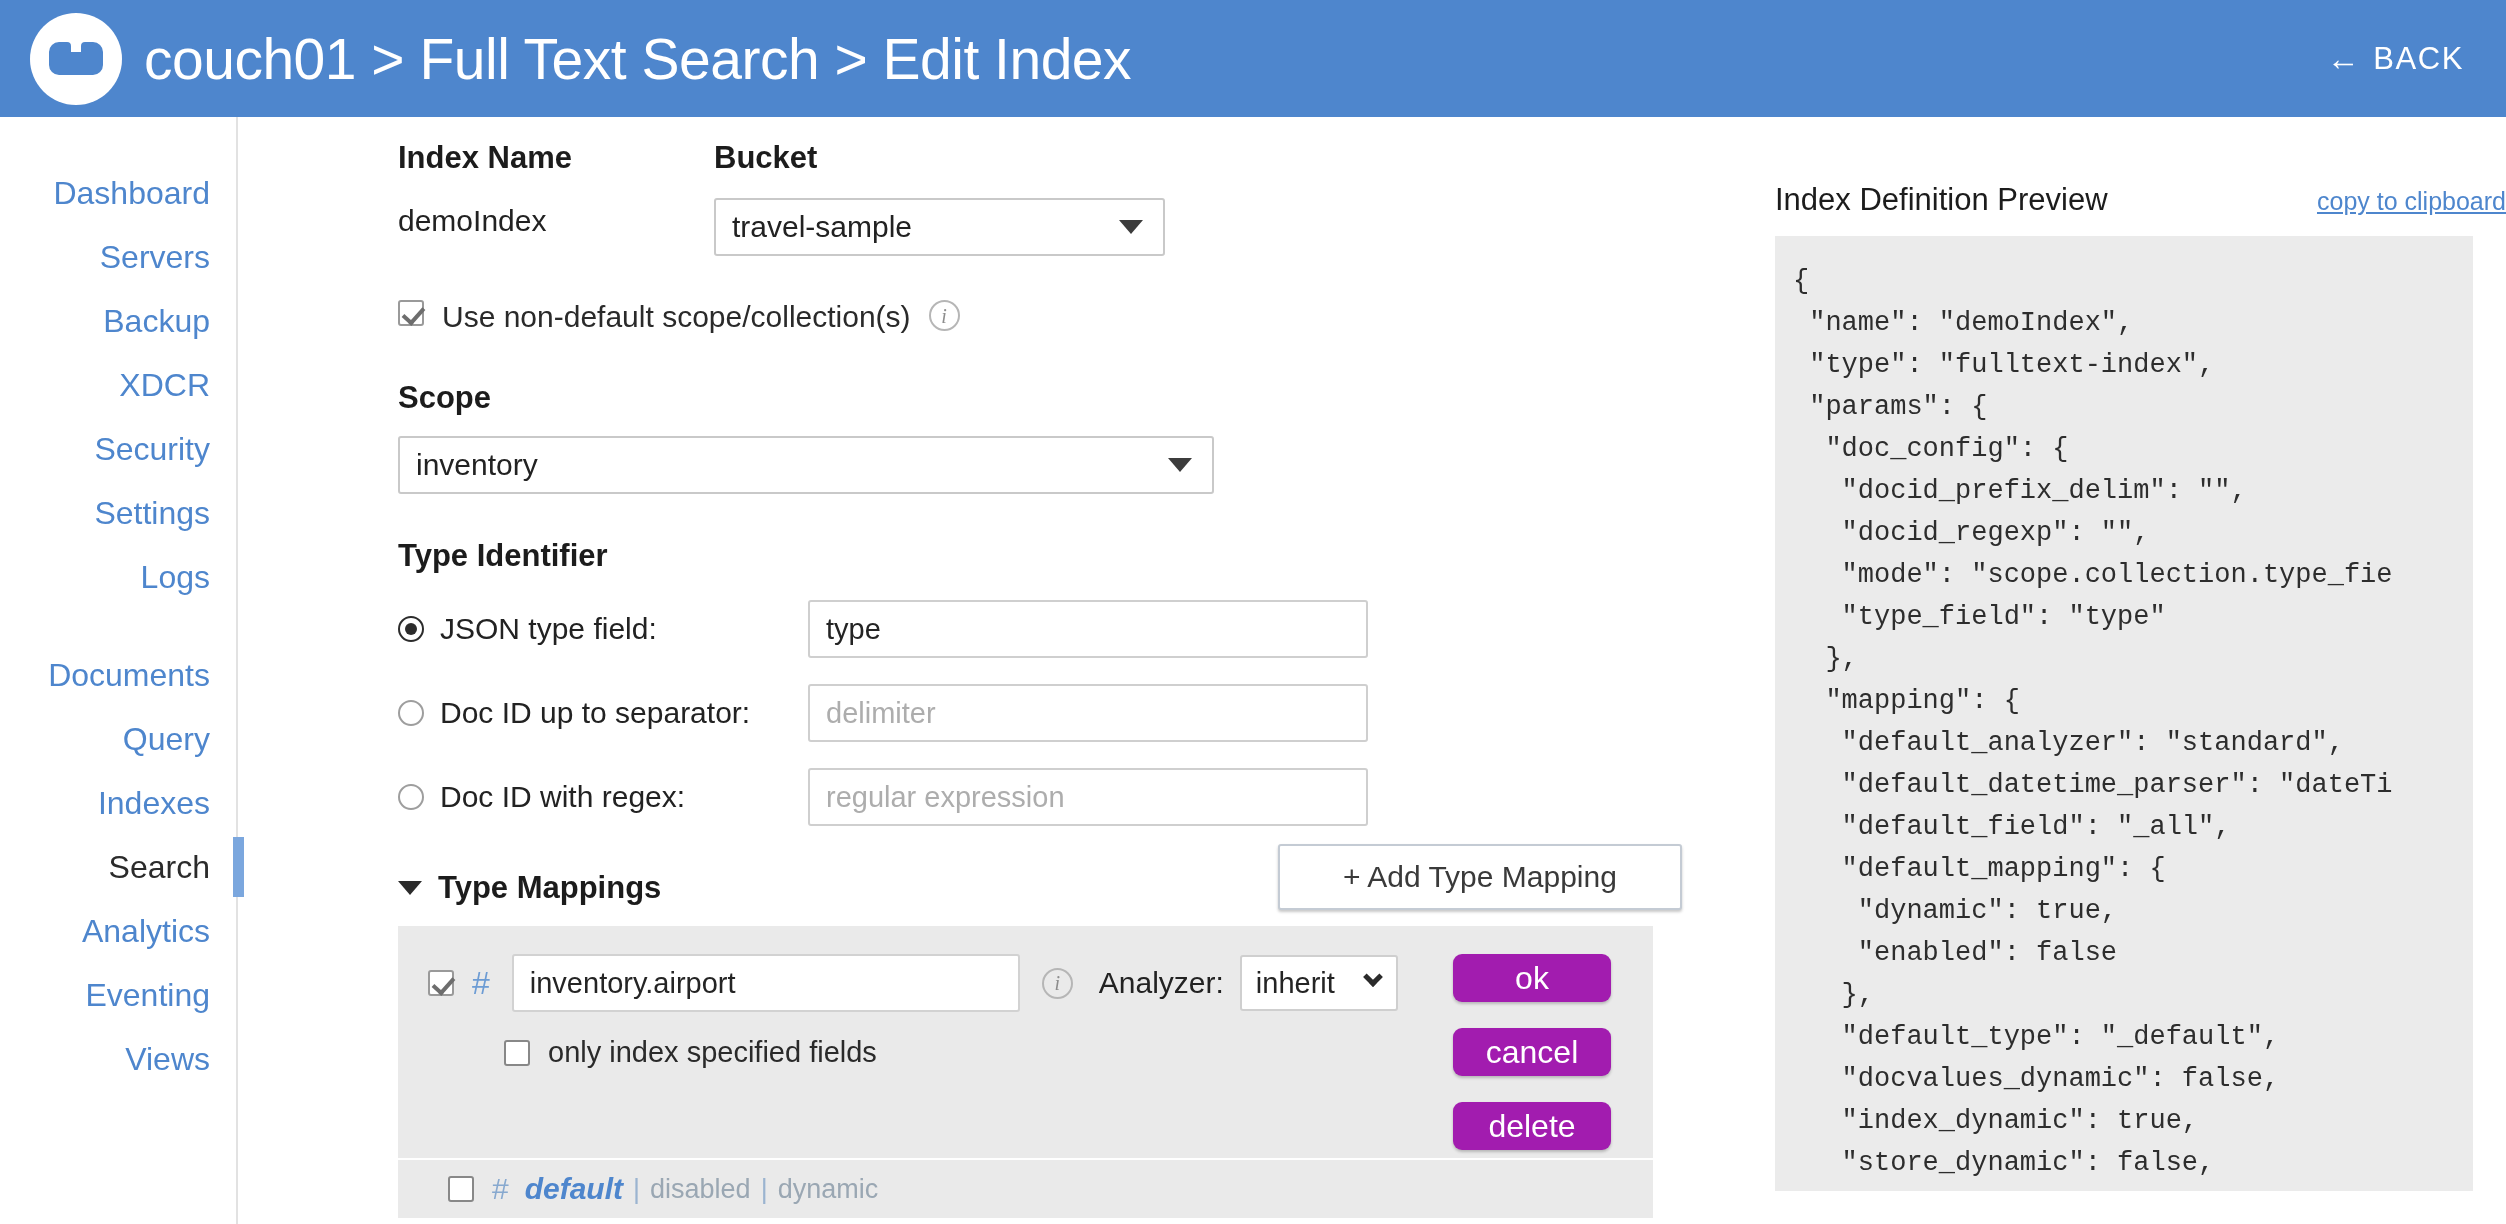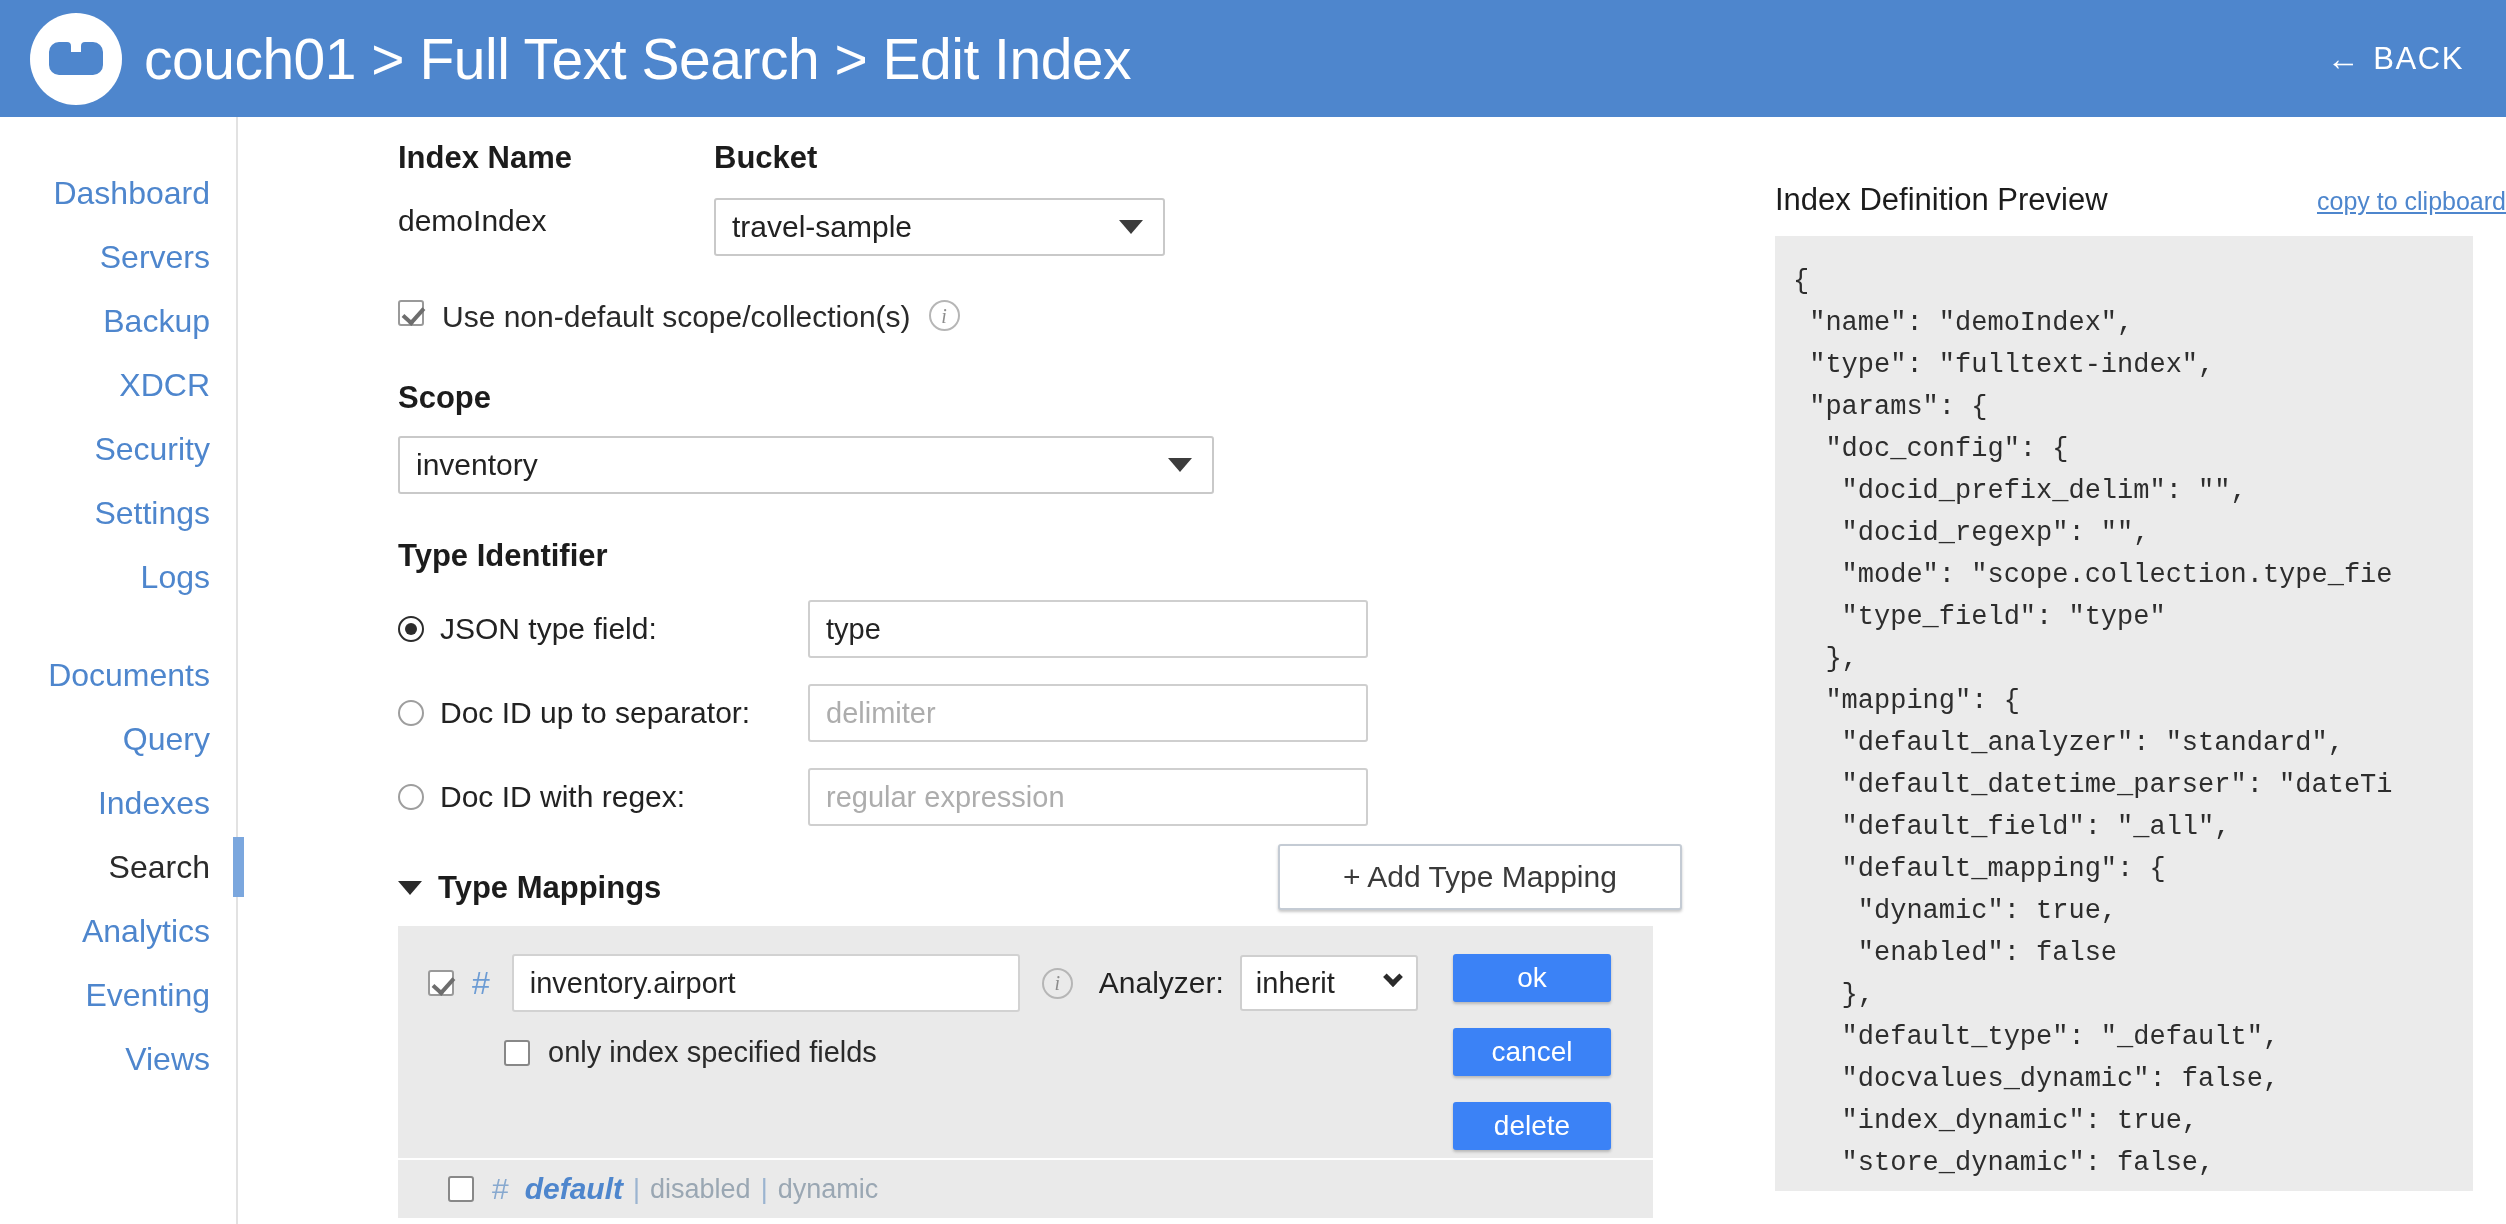--- a/index.html
+++ b/index.html
@@ -208,42 +208,42 @@
   #mapping-name-input {
     width: 508px; height: 58px;
     border: 2px solid #d2d2d2; border-radius: 3px; background: #fff;
     display: flex; align-items: center; padding-left: 16px;
     font-size: 29px; color: #242424;
   }
   #mapping-info { margin-left: 22px; }
   #analyzer-label { font-size: 30px; color: #222; margin-left: 26px; }
   #analyzer-select {
     margin-left: 16px;
-    width: 178px; height: 56px;
+    width: 158px; height: 56px;
     border: 2px solid #cfcfcf; border-radius: 3px; background: #fff;
     display: flex; align-items: center; padding-left: 14px;
     font-size: 29px; color: #242424; position: relative;
   }
   #analyzer-select .chev {
     position: absolute; right: 16px; top: 13px;
     width: 14px; height: 14px;
     border: solid #2b2b2b; border-width: 0 5px 5px 0;
     transform: rotate(45deg);
   }
   #mapping-line2 { display: flex; align-items: center; margin-top: 24px; margin-left: 76px; }
   #only-index-label { font-size: 29px; color: #2a2a2a; margin-left: 18px; }
 
   .blue-btn {
     position: absolute;
     width: 158px; height: 48px;
-    background: #3b82f6; color: #fff;
-    border-radius: 3px;
+    background: #a21caf; color: #fff;
+    border-radius: 9px;
     box-shadow: 0 2px 3px rgba(0,0,0,.22);
     display: flex; align-items: center; justify-content: center;
-    font-size: 28px;
+    font-size: 32px;
   }
   #btn-ok     { left: 1055px; top: 28px; }
   #btn-cancel { left: 1055px; top: 102px; }
   #btn-delete { left: 1055px; top: 176px; }
 
   #mapping-default-row {
     border-top: 2px solid #fff;
     height: 60px;
     display: flex; align-items: center;
     padding-left: 50px;

